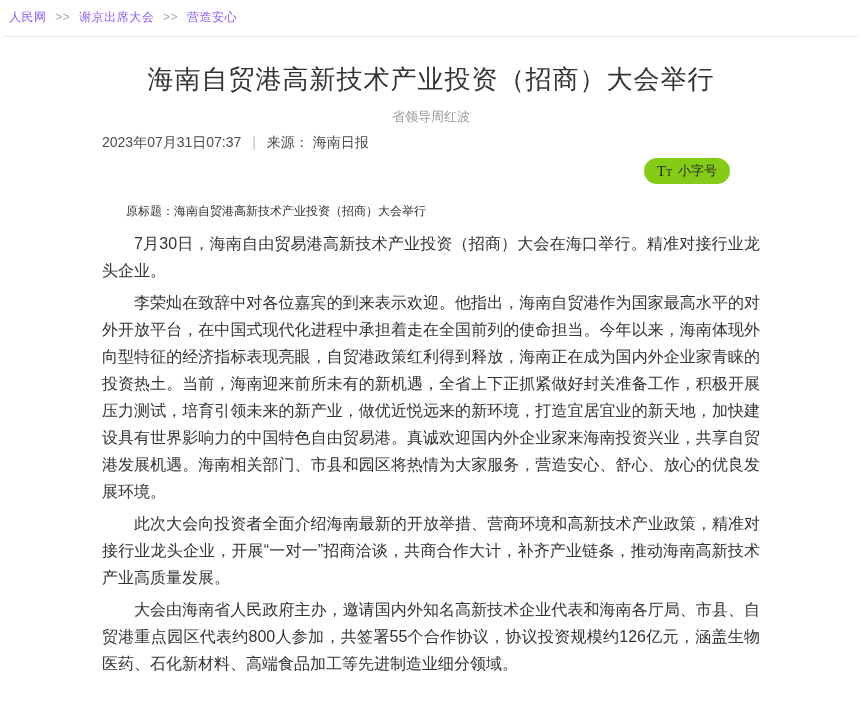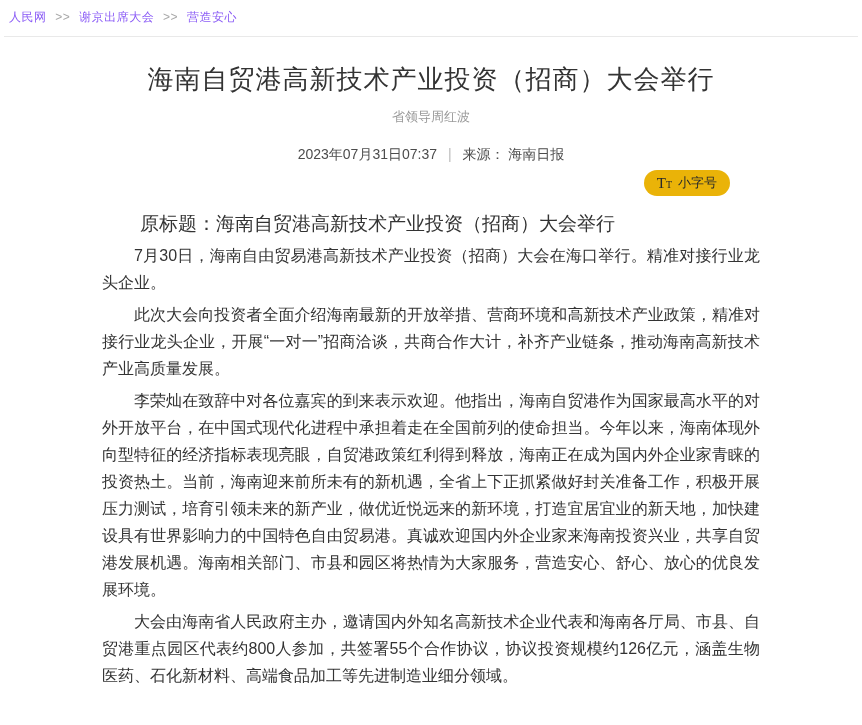--- a/index.html
+++ b/index.html
@@ -29,54 +29,54 @@
     line-height: 1.35;
     letter-spacing: 1px;
   }
   .subtitle {
     text-align: center;
     color: #999999;
     font-size: 13px;
     margin-top: 11px;
   }
   .meta {
-    text-align: center;
+    text-align: left;
     font-size: 14px;
     color: #4c4c4c;
-    margin-top: 20px;
+    margin-top: 8px;
   }
   .meta-sep { color: #bbbbbb; margin: 0 7px; }
   .source-link { color: #4c4c4c; text-decoration: none; cursor: pointer; }
   .toolbar { text-align: right; margin-top: 6px; padding-right: 30px; height: 27px; }
   .font-size-btn {
     display: inline-flex;
     align-items: center;
     gap: 6px;
-    background: #eab308;
+    background: #84cc16;
     border: none;
     border-radius: 14px;
     height: 26px;
     padding: 0 13px;
     font-size: 13px;
     color: #27292b;
     font-family: "Liberation Sans", sans-serif;
     cursor: pointer;
   }
   .tt { font-family: "Liberation Serif", serif; color: #27292b; line-height: 1; }
   .tt-big { font-size: 15px; }
   .tt-small { font-size: 10px; }
   .body-text {
     margin-top: 13px;
     font-size: 16px;
     color: #333333;
     line-height: 27px;
     text-align: justify;
   }
   .body-text p { margin: 0 0 5px; text-indent: 2em; }
-  .orig-title { font-size: 19px; margin-bottom: 9px; }
+  .orig-title { font-size: 12px; margin-bottom: 9px; }
 </style>
 </head>
 <body>
 
 <div class="page">
 
   <div class="breadcrumb">
     <a class="crumb">人民网</a>
     <span class="crumb-sep">&gt;&gt;</span>
     <a class="crumb">谢京出席大会</a>
@@ -102,21 +102,21 @@
     <div class="toolbar">
       <button class="font-size-btn">
         <span class="tt"><span class="tt-big">T</span><span class="tt-small">T</span></span>
         <span class="fs-label">小字号</span>
       </button>
     </div>
 
     <div class="body-text">
       <p class="orig-title"><span>原标题：</span><span>海南自贸港高新技术产业投资（招商）大会举行</span></p>
       <p>7月30日，海南自由贸易港高新技术产业投资（招商）大会在海口举行。精准对接行业龙头企业。</p>
+      <p>李荣灿在致辞中对各位嘉宾的到来表示欢迎。他指出，海南自贸港作为国家最高水平的对外开放平台，在中国式现代化进程中承担着走在全国前列的使命担当。今年以来，海南体现外向型特征的经济指标表现亮眼，自贸港政策红利得到释放，海南正在成为国内外企业家青睐的投资热土。当前，海南迎来前所未有的新机遇，全省上下正抓紧做好封关准备工作，积极开展压力测试，培育引领未来的新产业，做优近悦远来的新环境，打造宜居宜业的新天地，加快建设具有世界影响力的中国特色自由贸易港。真诚欢迎国内外企业家来海南投资兴业，共享自贸港发展机遇。海南相关部门、市县和园区将热情为大家服务，营造安心、舒心、放心的优良发展环境。</p>
       <p>此次大会向投资者全面介绍海南最新的开放举措、营商环境和高新技术产业政策，精准对接行业龙头企业，开展“一对一”招商洽谈，共商合作大计，补齐产业链条，推动海南高新技术产业高质量发展。</p>
-      <p>李荣灿在致辞中对各位嘉宾的到来表示欢迎。他指出，海南自贸港作为国家最高水平的对外开放平台，在中国式现代化进程中承担着走在全国前列的使命担当。今年以来，海南体现外向型特征的经济指标表现亮眼，自贸港政策红利得到释放，海南正在成为国内外企业家青睐的投资热土。当前，海南迎来前所未有的新机遇，全省上下正抓紧做好封关准备工作，积极开展压力测试，培育引领未来的新产业，做优近悦远来的新环境，打造宜居宜业的新天地，加快建设具有世界影响力的中国特色自由贸易港。真诚欢迎国内外企业家来海南投资兴业，共享自贸港发展机遇。海南相关部门、市县和园区将热情为大家服务，营造安心、舒心、放心的优良发展环境。</p>
       <p>大会由海南省人民政府主办，邀请国内外知名高新技术企业代表和海南各厅局、市县、自贸港重点园区代表约800人参加，共签署55个合作协议，协议投资规模约126亿元，涵盖生物医药、石化新材料、高端食品加工等先进制造业细分领域。</p>
 
     </div>
 
   </div>
 
 </div>
 
 </body></html>

